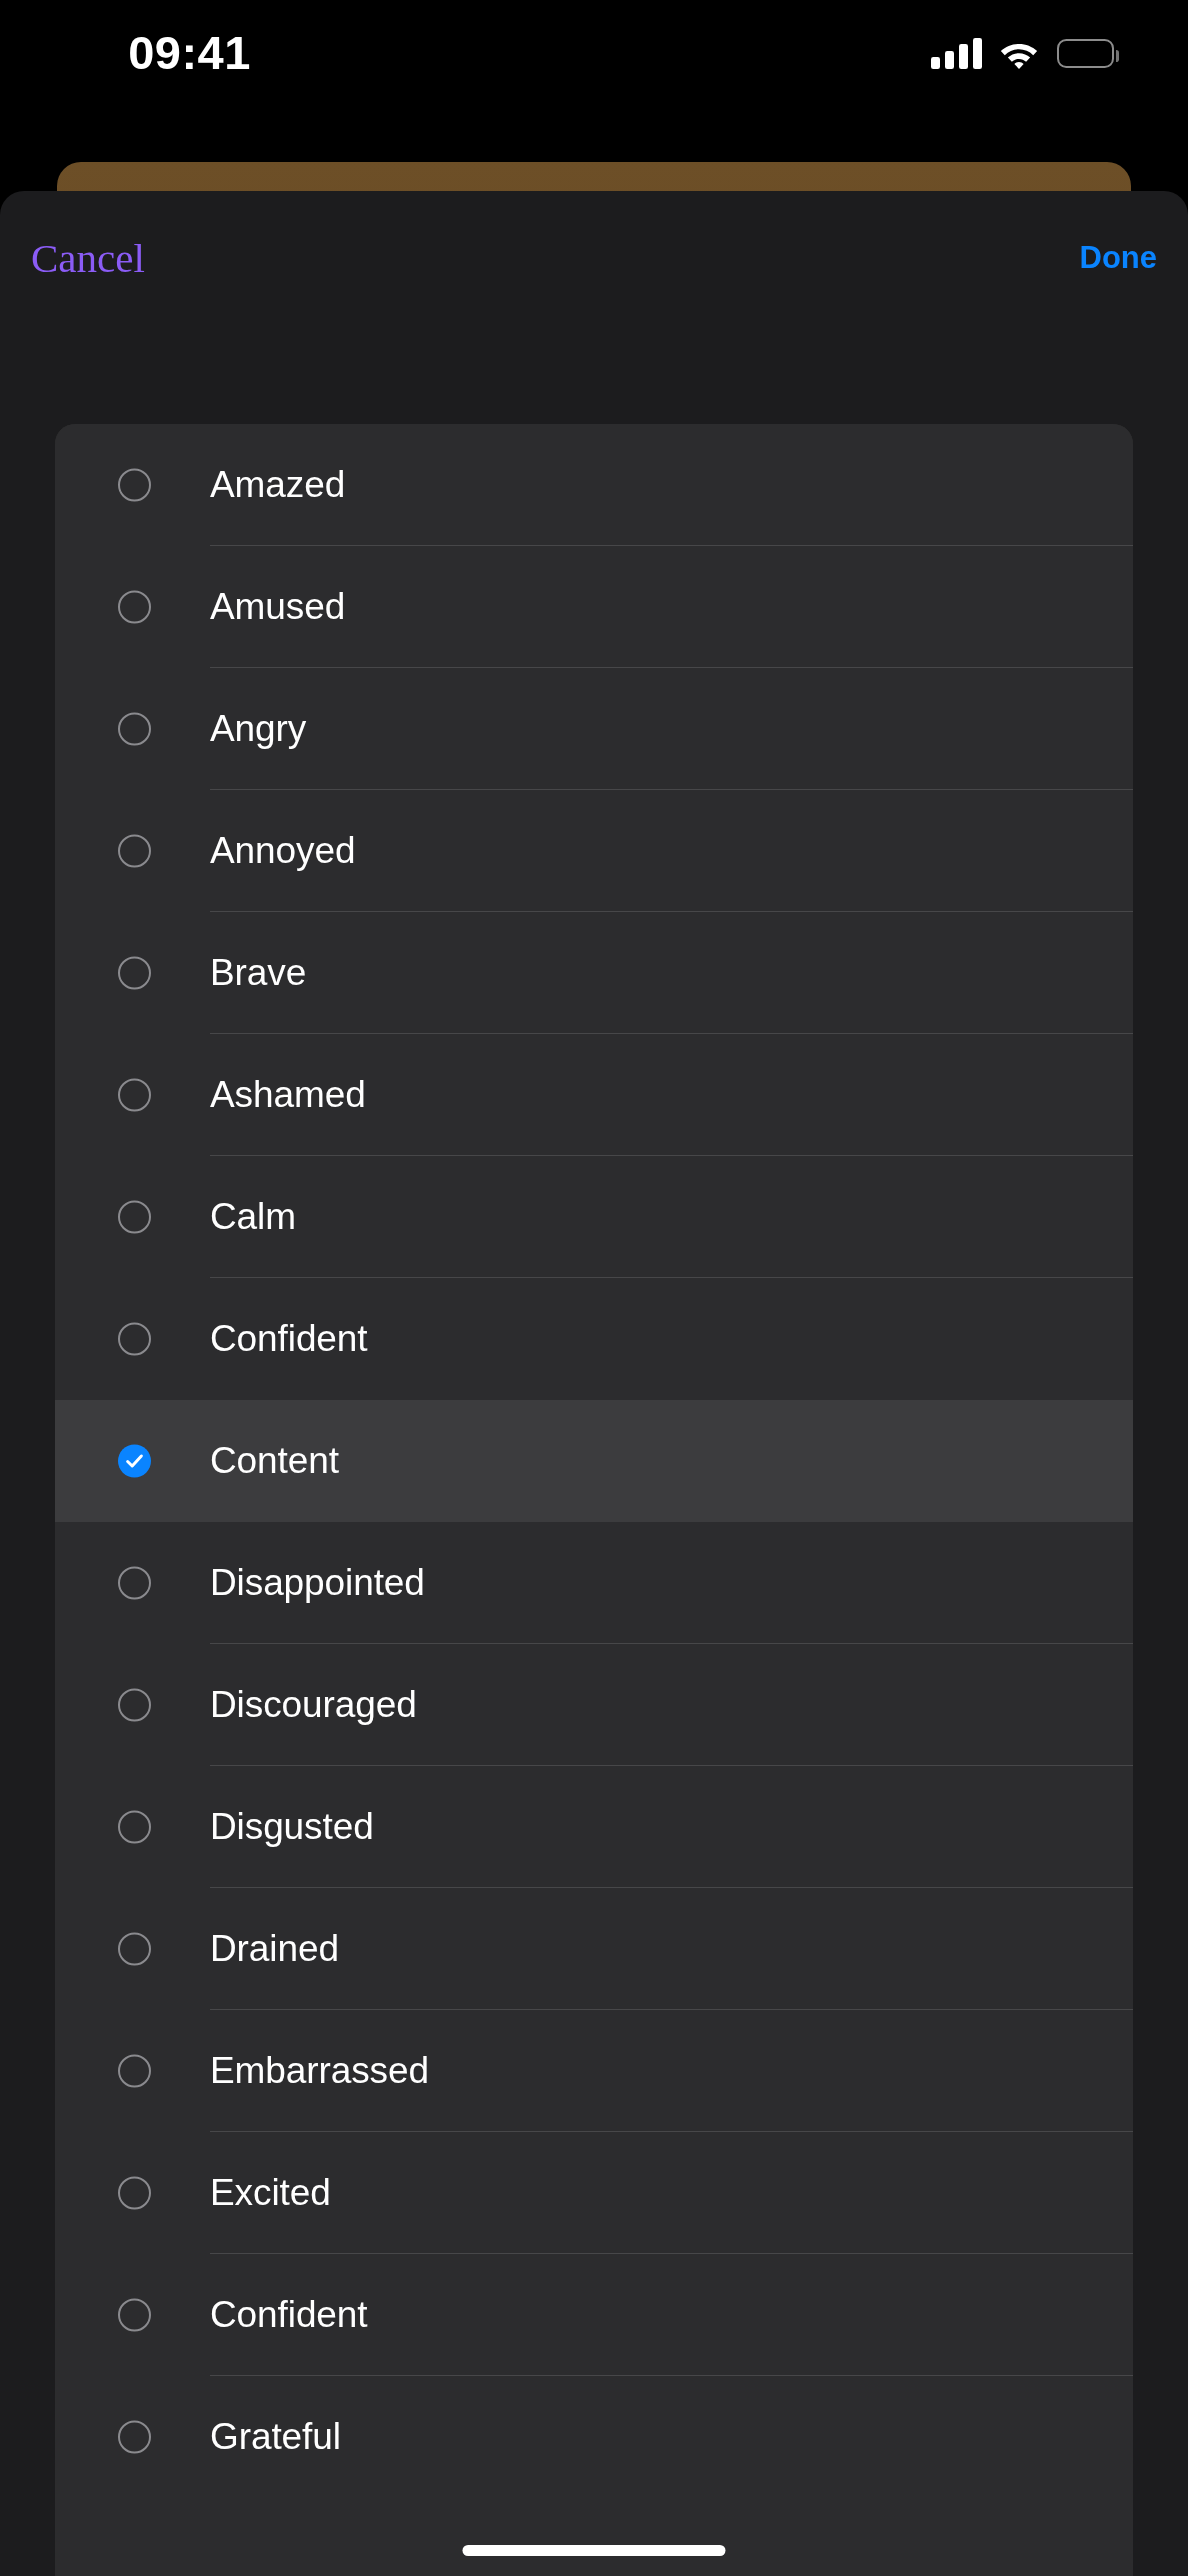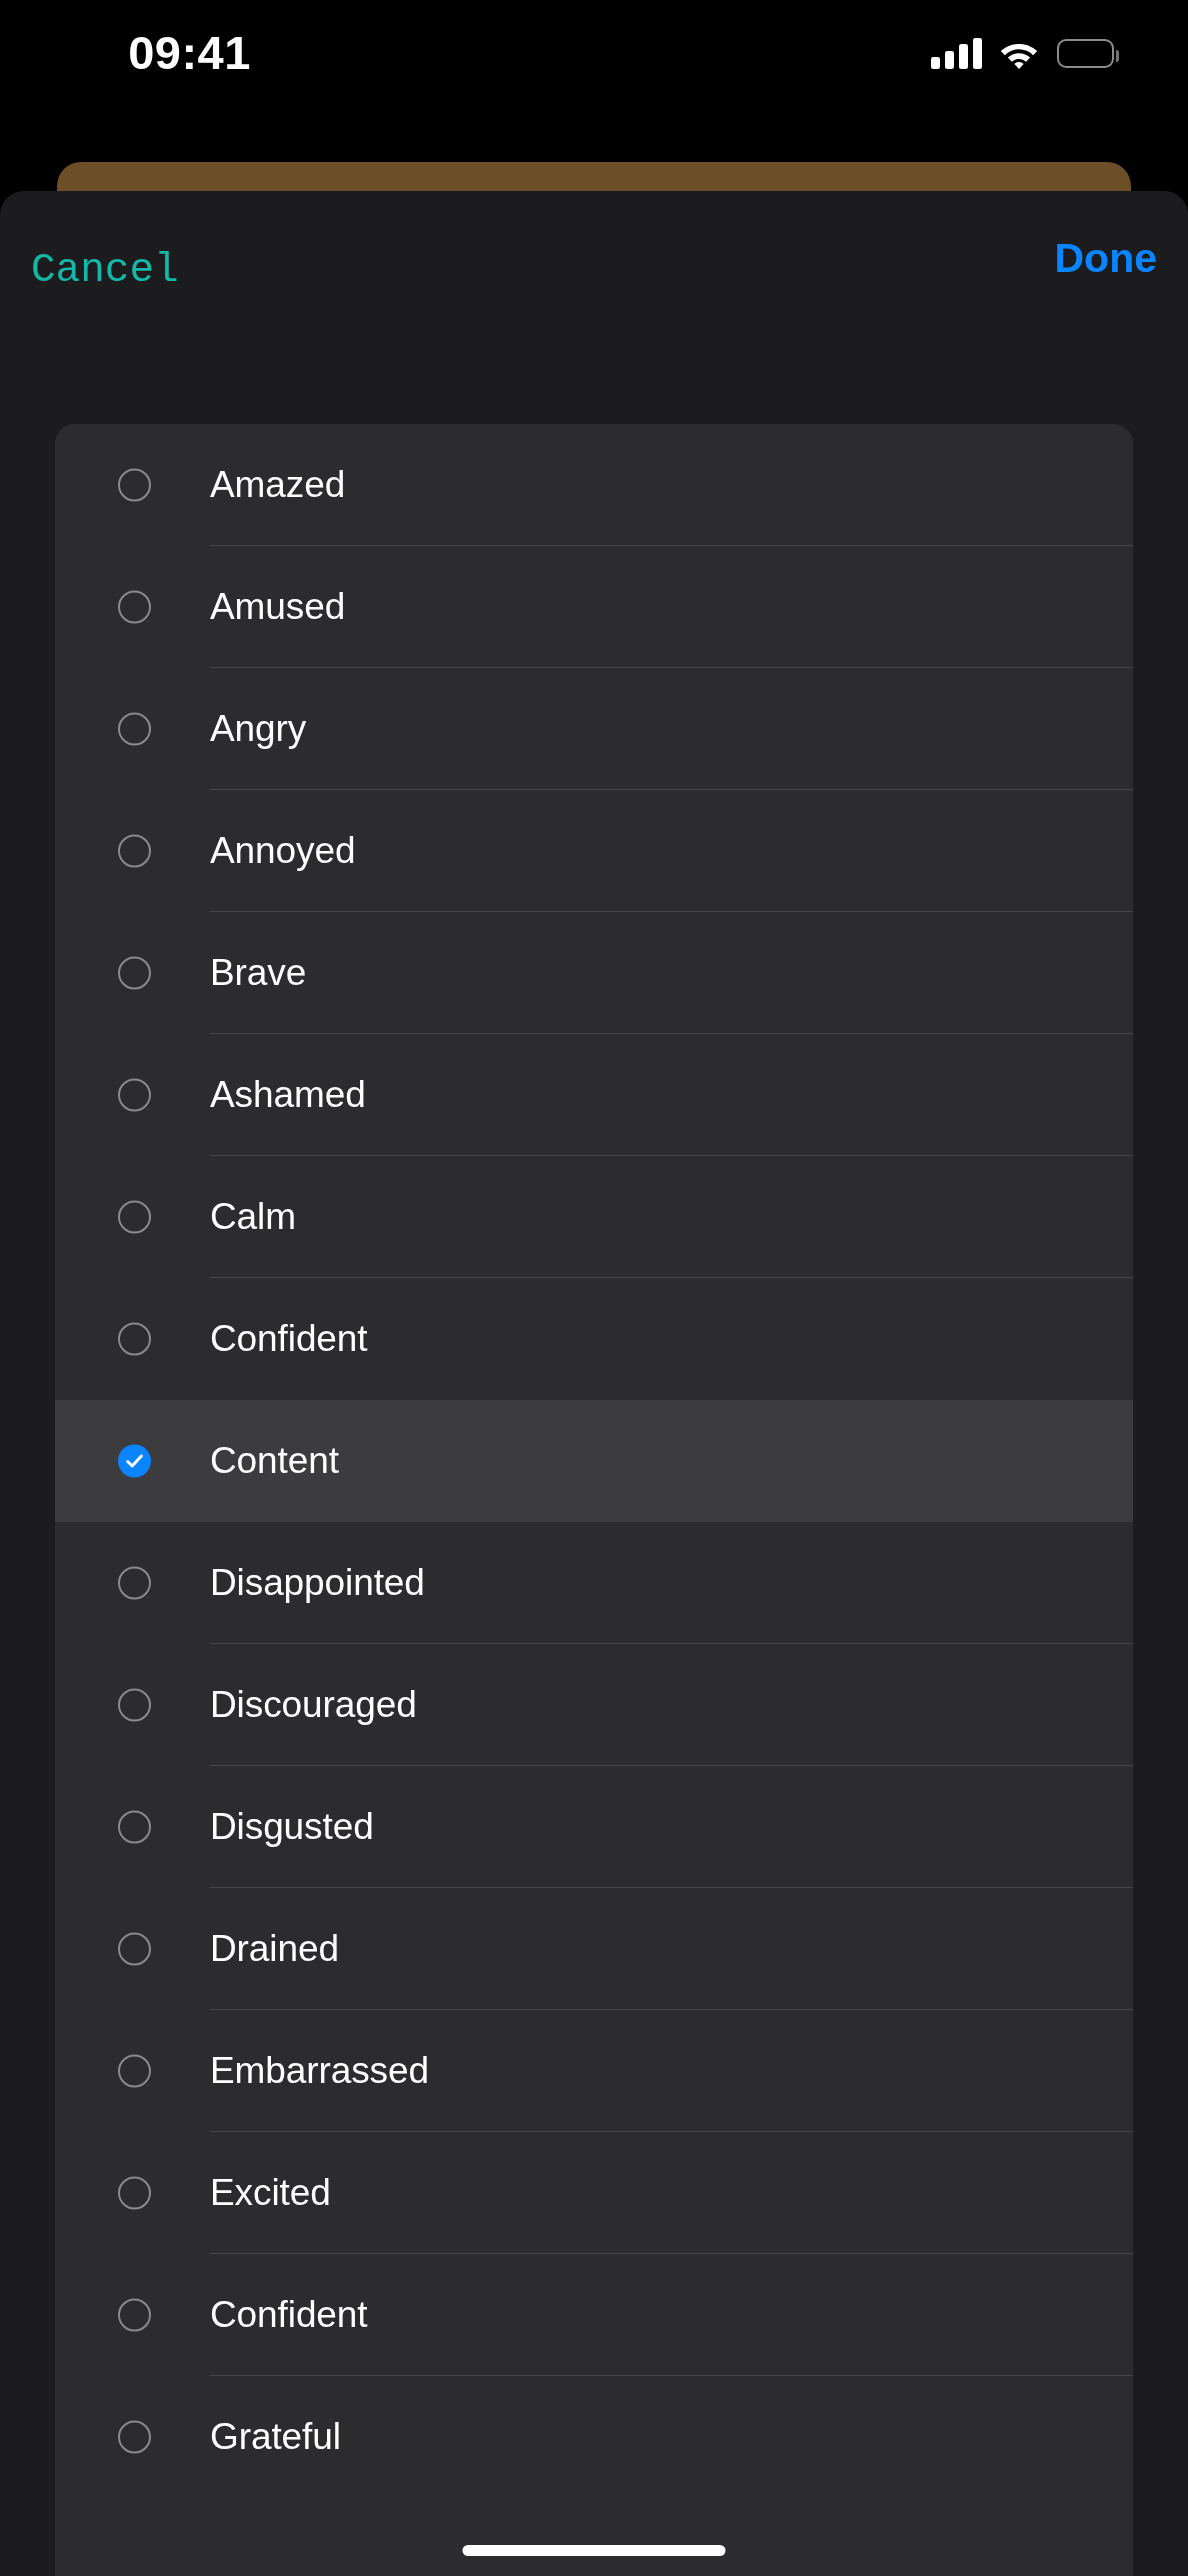--- a/index.html
+++ b/index.html
@@ -69,29 +69,29 @@
     border-radius:24px 24px 0 0;
     z-index:10;
     overflow:hidden;
   }
 
   #sheet-toolbar {
     position:absolute; left:0; top:0;
     width:1188px; height:120px;
   }
   #cancel-button {
-    position:absolute; left:31px; top:55px;
-    font-size:41px; font-weight:400; color:#14b8a6;
+    position:absolute; left:31px; top:43px;
+    font-size:41px; font-weight:400; color:#8b5cf6;
     line-height:48px; cursor:pointer;
     background:none; border:none; padding:0;
-    font-family:Liberation Mono, monospace;
+    font-family:Liberation Serif, serif;
   }
   #done-button {
     position:absolute; right:31px; top:43px;
-    font-size:41px; font-weight:bold; color:#0A84FF;
+    font-size:31px; font-weight:bold; color:#0A84FF;
     line-height:48px; cursor:pointer;
     background:none; border:none; padding:0;
     font-family:"Liberation Sans", sans-serif;
   }
 
   #question-title {
     position:absolute; left:31px; top:181px;
     width:1106px;
     font-size:39px; font-weight:bold; color:#FFFFFF;
     line-height:46px; letter-spacing:-0.2px;

